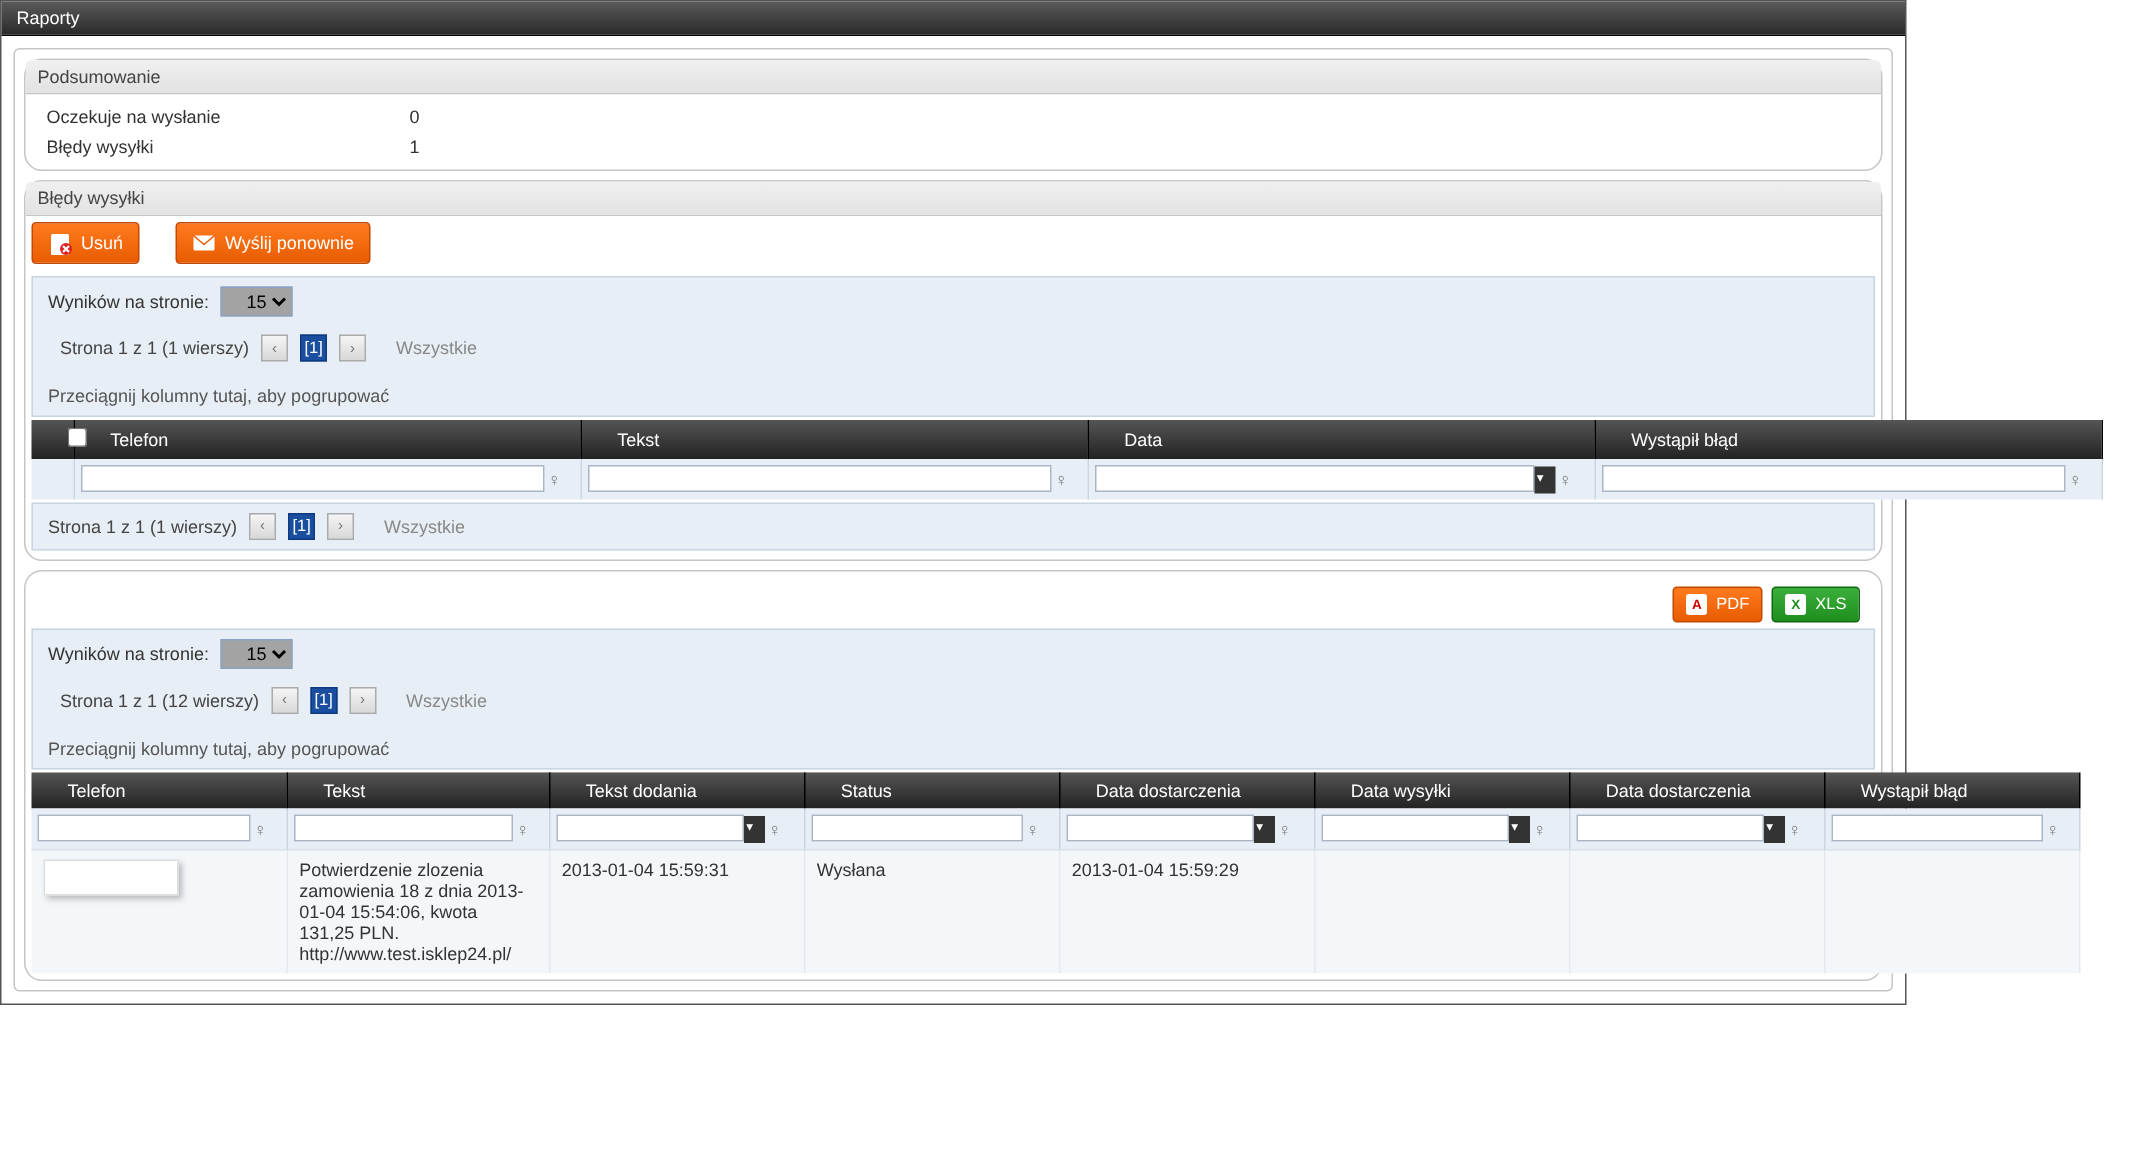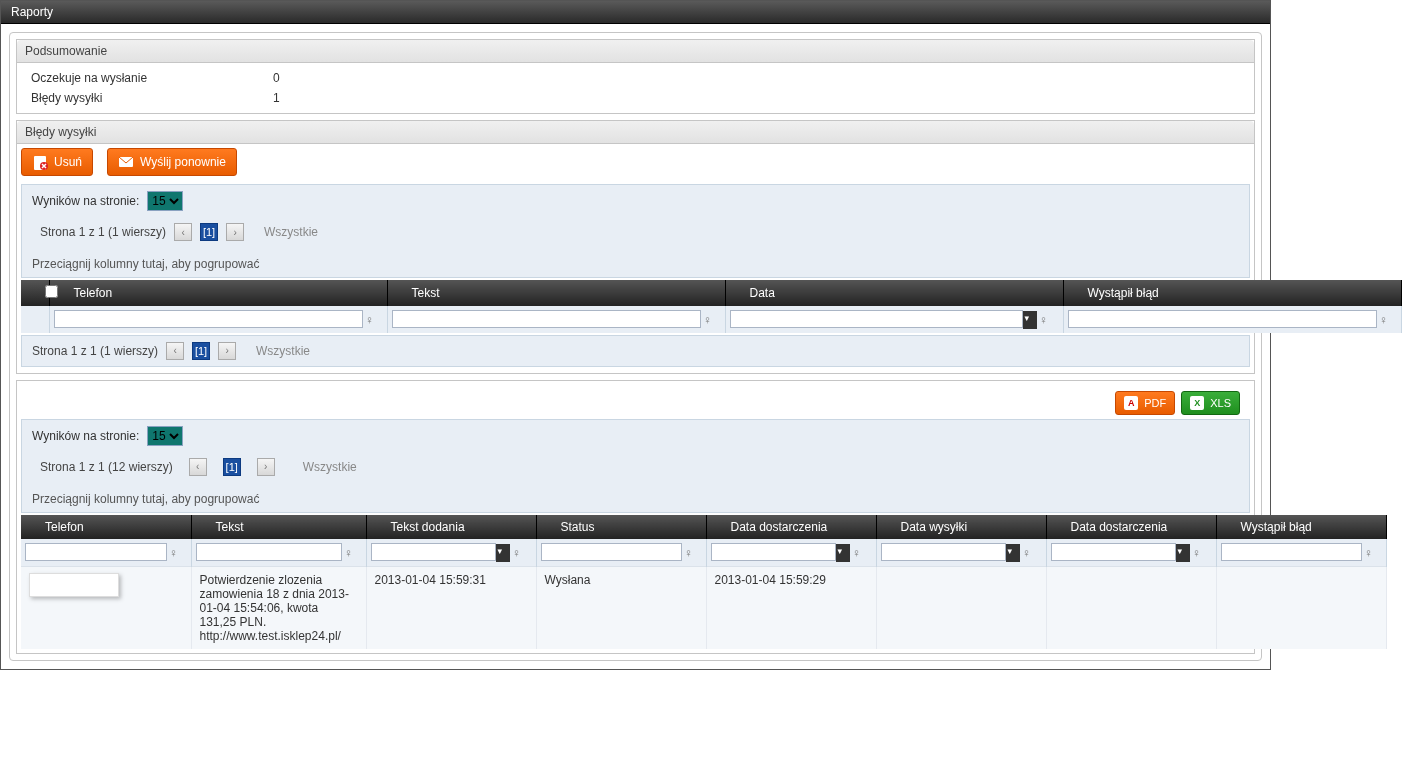--- a/index.html
+++ b/index.html
@@ -8,52 +8,52 @@
 .window { border: 1px solid #555; background: #fff; width: 1271px; }
 .titlebar {
   background: linear-gradient(#5a5a5a, #2a2a2a);
   color: #fff; padding: 4px 10px; font-size: 12px;
   border-bottom: 1px solid #000;
 }
 .outer-panel {
   border: 1px solid #c5c5c5; margin: 8px; border-radius: 4px; background: #fff;
 }
 .section {
-  border: 1px solid #c5c5c5; margin: 6px; border-radius: 0; background: #fff;
+  border: 1px solid #c5c5c5; margin: 6px; border-radius: 12px; background: #fff;
 }
 .section-header {
   background: linear-gradient(#f0f0f0, #e2e2e2);
   border-bottom: 1px solid #c5c5c5;
   padding: 4px 8px; font-size: 12px; color: #444;
   border-radius: 4px 4px 0 0;
 }
 .section-body { padding: 4px; }
 
 .summary-row td { padding: 2px 8px; font-size: 12px; }
 .summary-row td:first-child { font-weight: normal; width: 240px; }
 
-.toolbar { display: flex; gap: 14px; padding: 0 0 6px 0; }
+.toolbar { display: flex; gap: 24px; padding: 0 0 6px 0; }
 .btn {
   display: inline-flex; align-items: center; gap: 6px;
   background: linear-gradient(#ff7a1f, #e85c00);
   color: #fff; font-size: 12px; padding: 5px 10px;
   border: 1px solid #c64800; border-radius: 3px; cursor: pointer;
 }
 .btn-icon {
   width: 16px; height: 16px; display: inline-flex; align-items: center; justify-content: center;
 }
 
 .pager-bar {
   background: #e8eef5; border: 1px solid #c9d6e2; margin: 2px 0;
   padding: 6px 10px; display: flex; align-items: center; gap: 8px;
 }
 .pager-row { display: flex; align-items: center; gap: 8px; padding: 6px 10px; }
 .select-wrap { display: inline-flex; align-items: center; }
 select {
-  border: 1px solid #8aa2c1; background: #0f766e; font-size: 12px; height: 20px;
+  border: 1px solid #8aa2c1; background: #a3a3a3; font-size: 12px; height: 20px; padding-left: 12px;
 }
 .pager-text { color: #444; }
 .pager-btn {
   display: inline-flex; align-items: center; justify-content: center;
   width: 18px; height: 18px; background: linear-gradient(#f5f5f5,#d8d8d8);
   border: 1px solid #aaa; color: #777; font-size: 10px; cursor: pointer;
 }
 .pager-current {
   display: inline-flex; align-items: center; justify-content: center;
   min-width: 18px; height: 18px;
@@ -236,21 +236,21 @@
 
       <div class="pager-bar" style="flex-direction:column; align-items:flex-start; gap:4px;">
         <div class="pager-row" style="padding:0;">
           <span>Wyników na stronie:</span>
           <span class="select-wrap">
             <select>
               <option>15</option>
             </select>
           </span>
         </div>
-        <div class="pager-row" style="padding:8px 0 0 8px;gap:16px;">
+        <div class="pager-row" style="padding:8px 0 0 8px;">
           <span class="pager-text">Strona 1 z 1 (12 wierszy)</span>
           <span class="pager-btn">‹</span>
           <span class="pager-current">[1]</span>
           <span class="pager-btn">›</span>
           <span class="pager-all">Wszystkie</span>
         </div>
         <div class="group-bar" style="background:transparent; padding:12px 0 0 0;">Przeciągnij kolumny tutaj, aby pogrupować</div>
       </div>
 
       <table class="grid">

